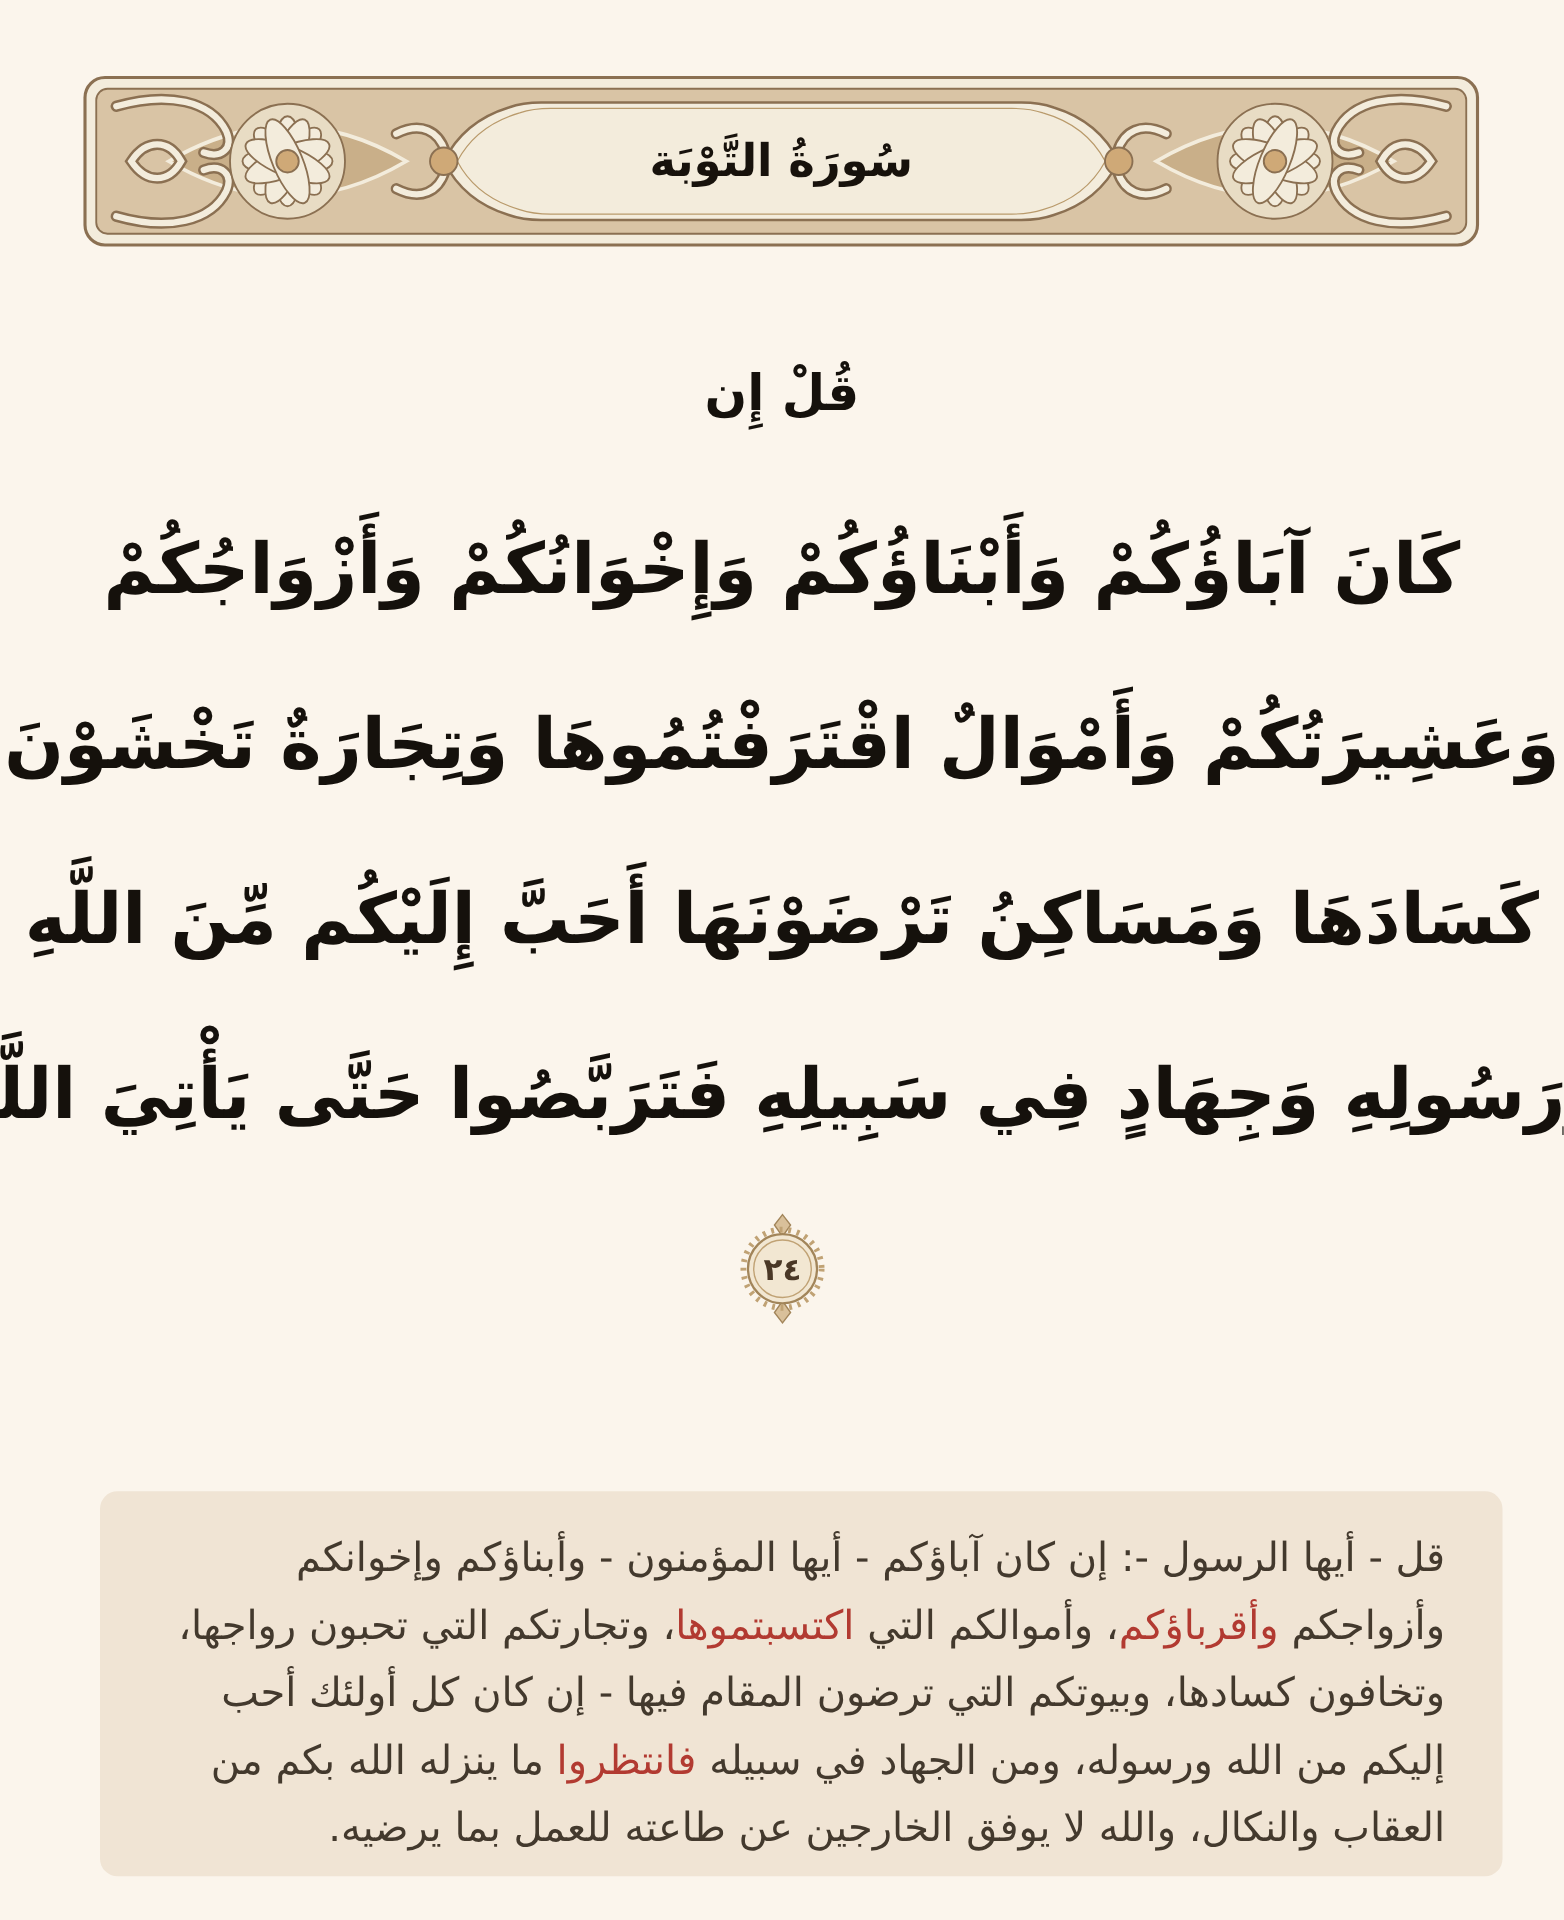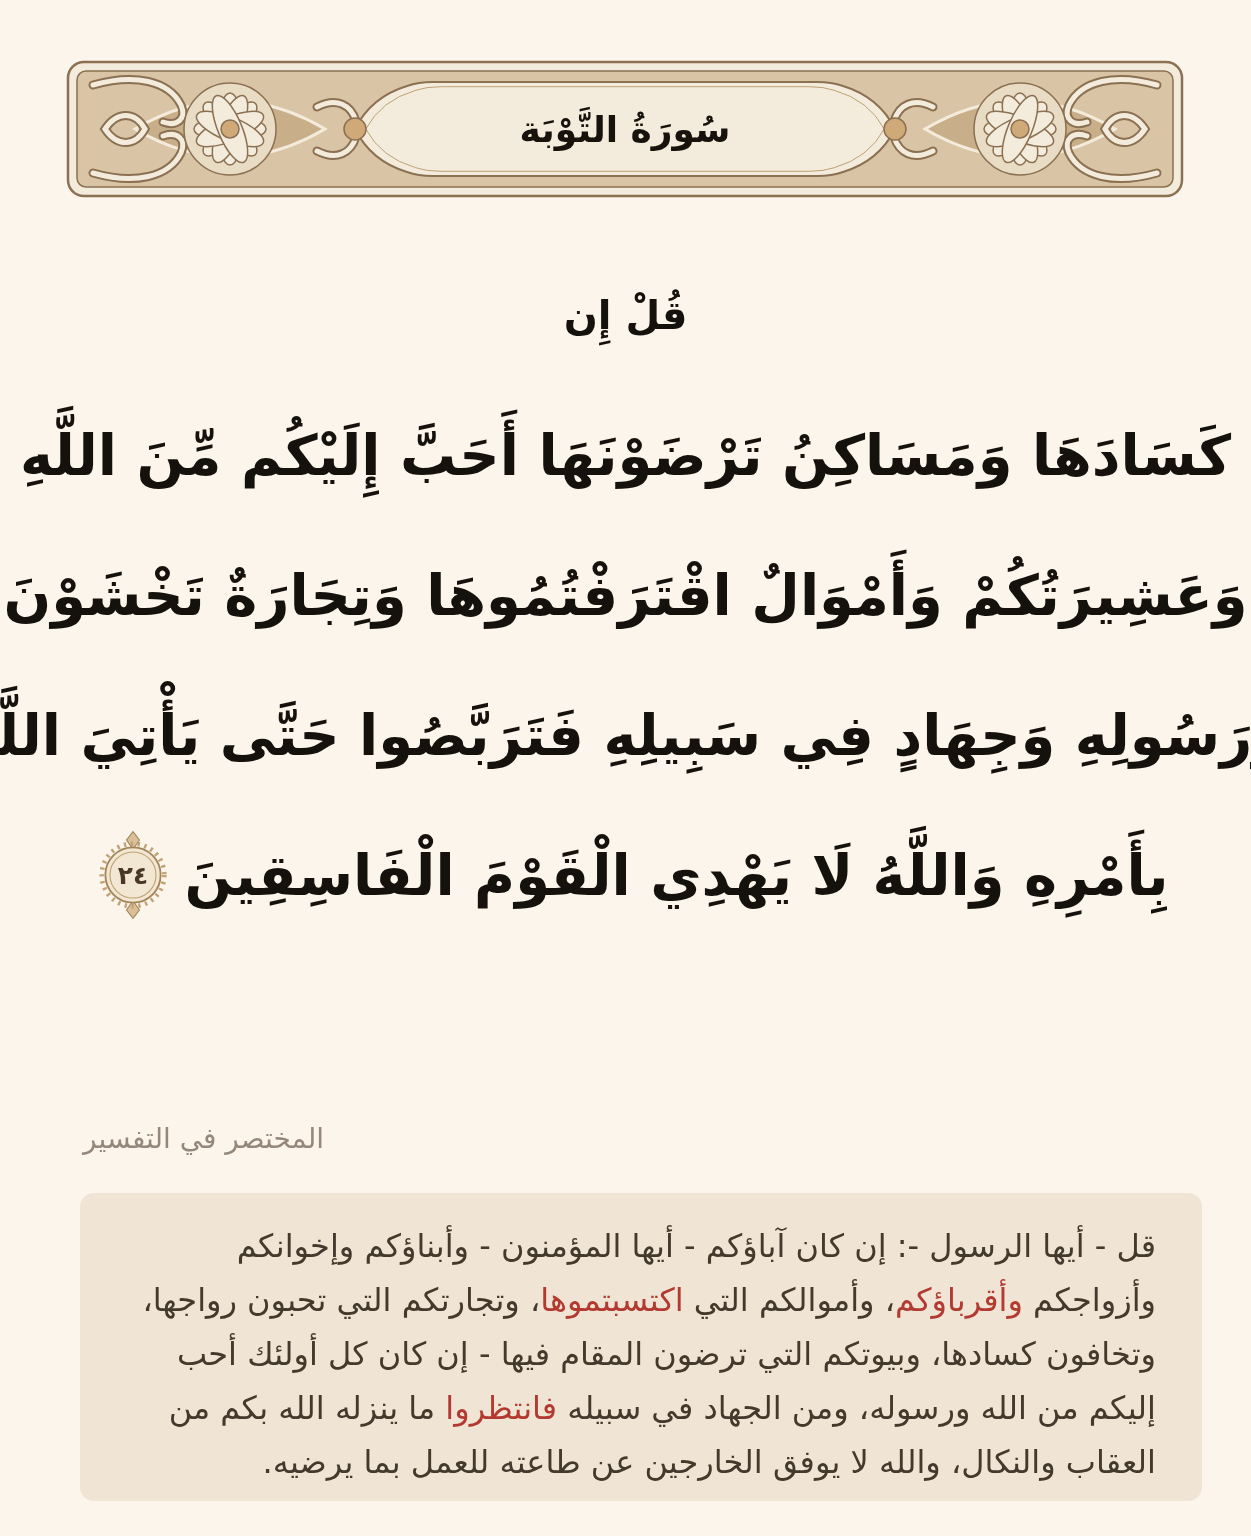--- a/index.html
+++ b/index.html
@@ -102,37 +102,34 @@
       <path d="M 290,70 Q 306,38 342,27 Q 353,23 368,23 L 752,23 Q 767,23 778,27 Q 814,38 830,70 Q 814,102 778,113 Q 767,117 752,117 L 368,117 Q 353,117 342,113 Q 306,102 290,70 Z" fill="none" stroke="#b99a6b" stroke-width="1" transform="translate(560,70) scale(0.96,0.90) translate(-560,-70)"></path>
 
       <circle cx="290" cy="70" r="11" fill="#cfa977" stroke="#8b7052" stroke-width="1.5"></circle>
       <circle cx="830" cy="70" r="11" fill="#cfa977" stroke="#8b7052" stroke-width="1.5"></circle>
     </svg>
     <div class="surah-title">سُورَةُ التَّوْبَة</div>
   </div>
 
   <div class="verse-block">
     <div class="qline first">قُلْ إِن</div>
+    <div class="qline">كَانَ آبَاؤُكُمْ وَأَبْنَاؤُكُمْ وَإِخْوَانُكُمْ وَأَزْوَاجُكُمْ</div>
+    <div class="qline">وَعَشِيرَتُكُمْ وَأَمْوَالٌ اقْتَرَفْتُمُوهَا وَتِجَارَةٌ تَخْشَوْنَ</div>
     <div class="qline">كَسَادَهَا وَمَسَاكِنُ تَرْضَوْنَهَا أَحَبَّ إِلَيْكُم مِّنَ اللَّهِ</div>
-    <div class="qline">وَعَشِيرَتُكُمْ وَأَمْوَالٌ اقْتَرَفْتُمُوهَا وَتِجَارَةٌ تَخْشَوْنَ</div>
     <div class="qline">وَرَسُولِهِ وَجِهَادٍ فِي سَبِيلِهِ فَتَرَبَّصُوا حَتَّى يَأْتِيَ اللَّهُ</div>
     <div class="qline">
-      <span>بِأَمْرِهِ وَاللَّهُ لَا يَهْدِي الْقَوْمَ الْفَاسِقِينَ</span>
       <svg class="medallion" width="70" height="92" viewBox="0 0 76 96" aria-hidden="false">
         <path d="M38,1 l7,9 -7,10 -7,-10 z" fill="#d9c09a" stroke="#a2855a" stroke-width="1.2"></path>
         <path d="M38,76 l7,10 -7,9 -7,-9 z" fill="#d9c09a" stroke="#a2855a" stroke-width="1.2"></path>
         <circle cx="38" cy="48" r="34" fill="none" stroke="#c0a274" stroke-width="5" stroke-dasharray="2.5 5"></circle>
         <circle cx="38" cy="48" r="30" fill="#f2e7d2" stroke="#a2855a" stroke-width="2"></circle>
         <circle cx="38" cy="48" r="25" fill="none" stroke="#c0a274" stroke-width="1.2"></circle>
         <text x="38" y="58" text-anchor="middle" font-size="27" fill="#4a3826">٢٤</text>
       </svg>
     </div>
   </div>
 
-  <div class="attribution">
-    <span>المختصر في التفسير</span>
-  </div>
 
   <div class="tafsir-box">
     <p class="tafsir-text"><span>قل - أيها الرسول -: إن كان آباؤكم - أيها المؤمنون - وأبناؤكم وإخوانكم وأزواجكم </span><span class="hl">وأقرباؤكم</span><span>، وأموالكم التي </span><span class="hl">اكتسبتموها</span><span>، وتجارتكم التي تحبون رواجها، وتخافون كسادها، وبيوتكم التي ترضون المقام فيها - إن كان كل أولئك أحب إليكم من الله ورسوله، ومن الجهاد في سبيله </span><span class="hl">فانتظروا</span><span> ما ينزله الله بكم من العقاب والنكال، والله لا يوفق الخارجين عن طاعته للعمل بما يرضيه.</span></p>
   </div>
 
 </div>
 
 </body></html>

